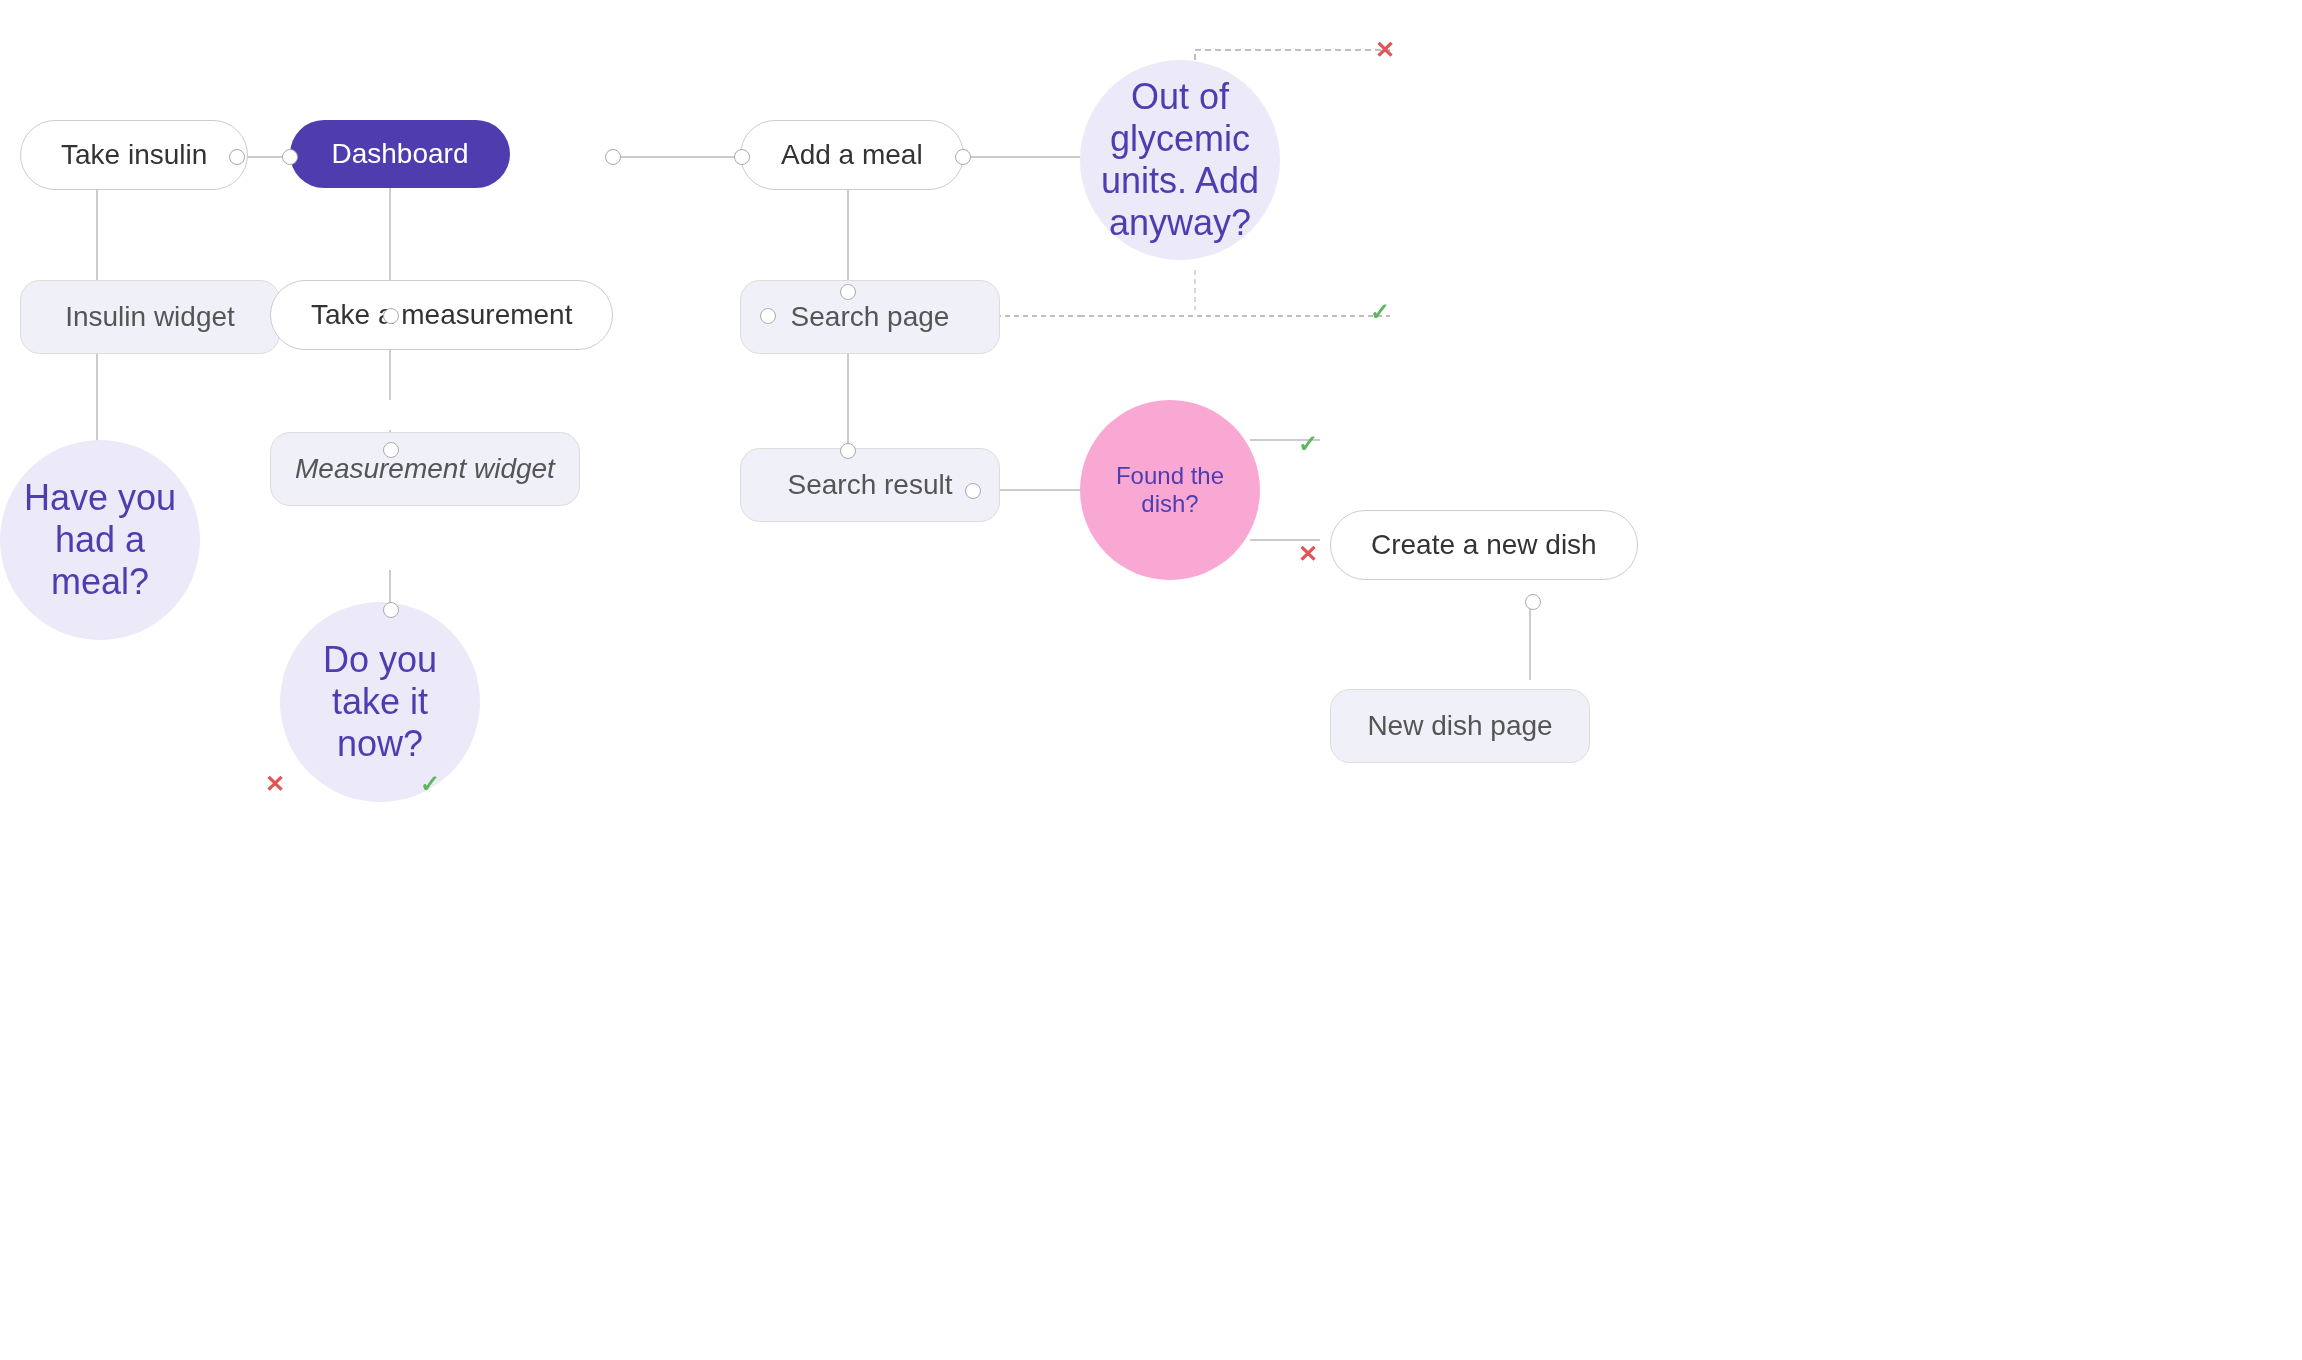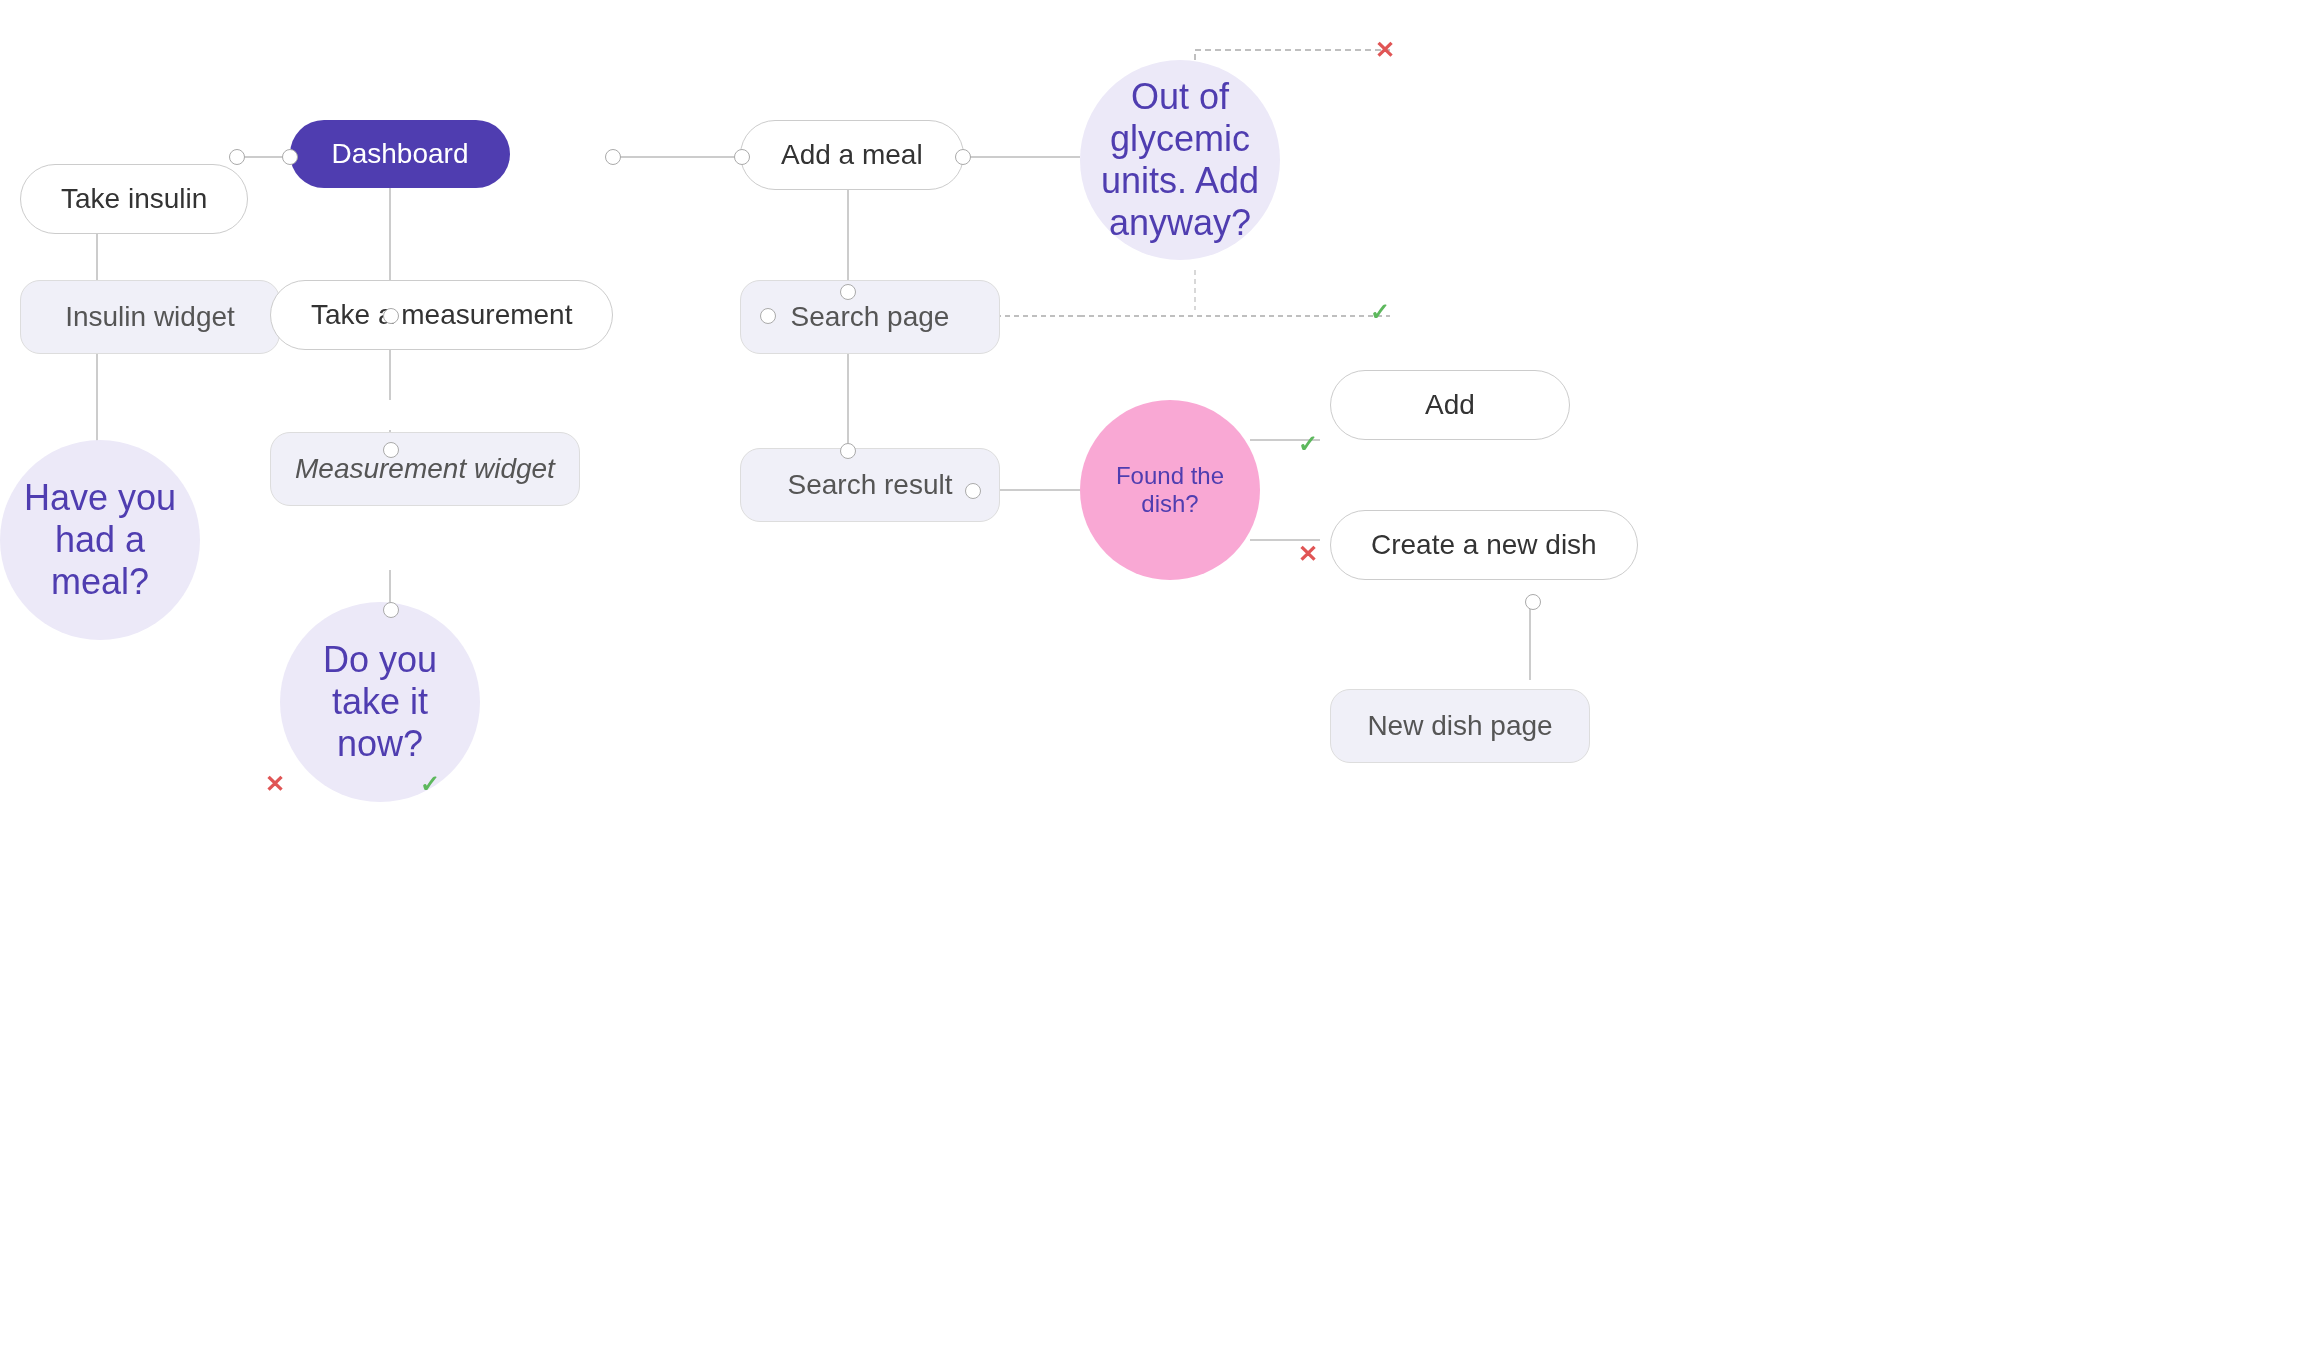--- a/index.html
+++ b/index.html
@@ -143,21 +143,21 @@
 
     <line x1="970" y1="490" x2="1080" y2="490" stroke="#ccc" stroke-width="2"></line>
 
     <line x1="1250" y1="440" x2="1320" y2="440" stroke="#ccc" stroke-width="2"></line>
 
     <line x1="1250" y1="540" x2="1320" y2="540" stroke="#ccc" stroke-width="2"></line>
 
     <line x1="1530" y1="600" x2="1530" y2="680" stroke="#ccc" stroke-width="2"></line>
   </svg>
 
-  <div class="node" style="left:20px; top:120px;margin-top:44px;">
+  <div class="node" style="left:20px; top:120px;">
     <div class="node-pill">Take insulin</div>
   </div>
 
   <div class="node" style="left:290px; top:120px;">
     <div class="node-pill-filled">Dashboard</div>
   </div>
 
   <div class="node" style="left:740px; top:120px;">
     <div class="node-pill">Add a meal</div>
   </div>
@@ -193,23 +193,20 @@
   <div class="node" style="left:740px; top:448px;">
     <div class="node-rect">Search result</div>
   </div>
 
   <div class="node" style="left:1080px; top:400px;">
     <div class="node-circle-sm">Found the dish?</div>
   </div>
 
   <div class="icon-check" style="left:1298px; top:430px;">✓</div>
 
-  <div class="node" style="left:1330px; top:370px;">
-    <div class="node-pill" style="min-width:240px;">Add</div>
-  </div>
 
   <div class="icon-x" style="left:1298px; top:540px;">✕</div>
 
   <div class="node" style="left:1330px; top:510px;">
     <div class="node-pill" style="min-width:260px;">Create a new dish</div>
   </div>
 
   <div class="node" style="left:280px; top:602px;">
     <div class="node-circle">Do you take it now?</div>
   </div>

